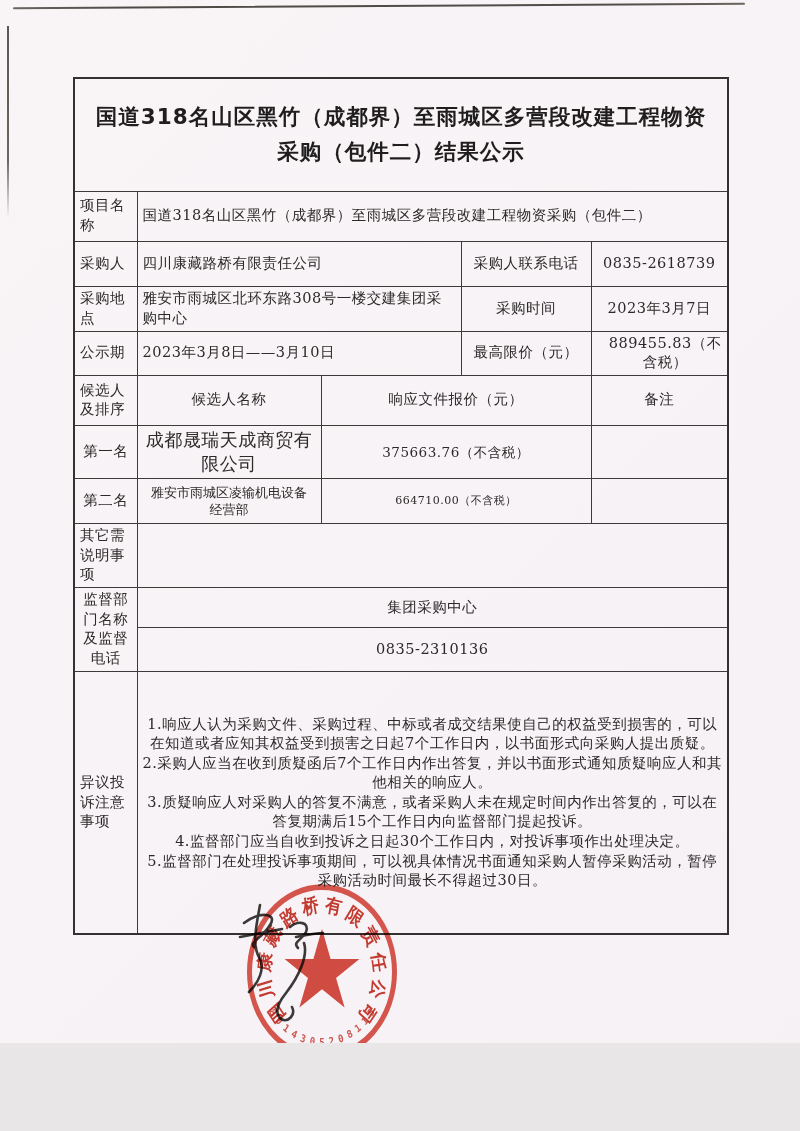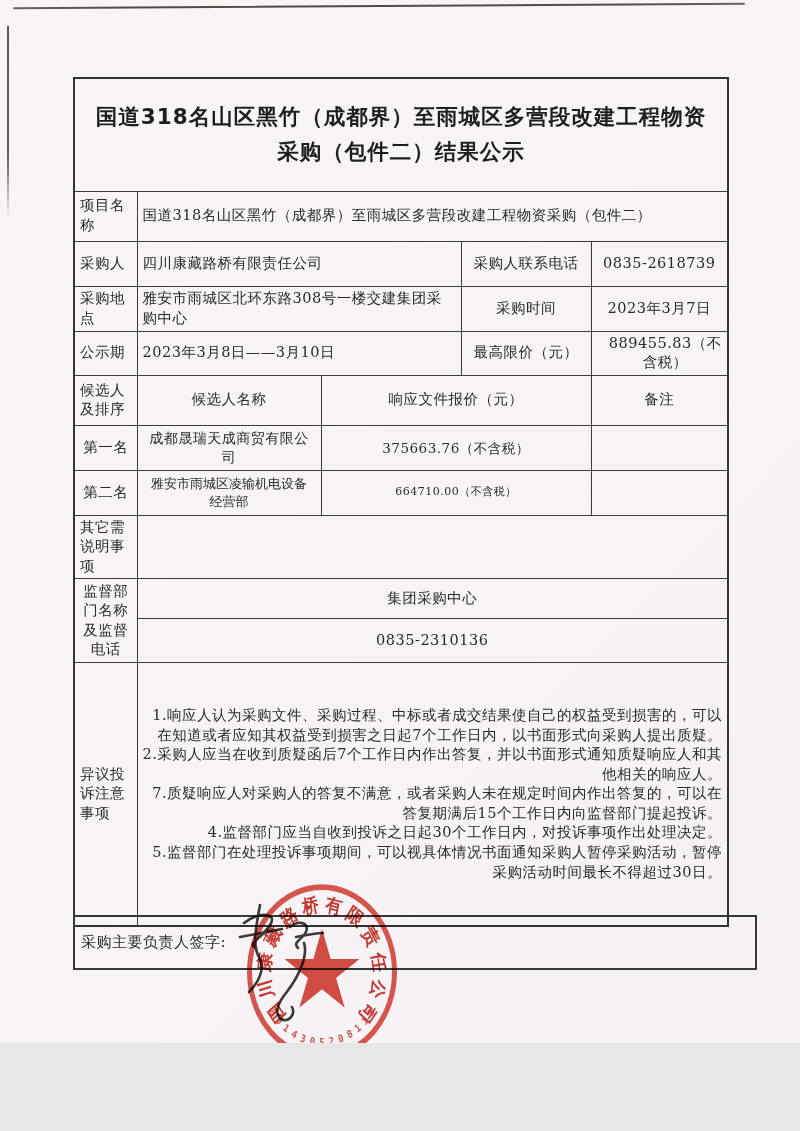--- a/index.html
+++ b/index.html
@@ -33,21 +33,21 @@
   table.doc { border:2.5px solid #343230; }
   td.title-cell {
     text-align:center; font-family:"DejaVu Sans","Liberation Sans",sans-serif;
     font-weight:bold; font-size:21.5px; line-height:1.6; letter-spacing:1px; color:#1f1e1d;
     padding:10px 24px;
   }
   td.lbl { padding:2px 4px; }
   td.ctr { text-align:center; }
   td.val { padding-left:8px;margin-top:48px; }
   .notice-cell { vertical-align:middle; padding:6px 8px 6px 8px; }
-  .notice-cell .item { margin:0; text-align:right; }
+  .notice-cell .item { margin:0; text-align:center; }
   .sign-box {
     position:absolute; left:73px; top:915px; width:684px; height:55px;
     border:2.2px solid #3a3836; display:flex; align-items:center;
     font-size:15px; letter-spacing:0.5px; padding-left:6px;
     background:transparent;
   }
 
   
   .seal-wrap { position:absolute; left:245px; top:880px; width:154px; height:184px;
     pointer-events:none; }
@@ -117,21 +117,21 @@
       <td class="ctr" style="padding-left:14px;padding-right:2px">889455.83（不含税）</td>
     </tr>
     <tr style="height:50px">
       <td class="lbl">候选人及排序</td>
       <td class="ctr">候选人名称</td>
       <td colspan="2" class="ctr">响应文件报价（元）</td>
       <td class="ctr">备注</td>
     </tr>
     <tr style="height:45px">
       <td class="lbl ctr">第一名</td>
-      <td class="ctr" style="font-size:14px">成都晟瑞天成商贸有限公司</td>
+      <td class="ctr" style="font-size:18px">成都晟瑞天成商贸有限公司</td>
       <td colspan="2" class="ctr" style="font-size:13.5px">375663.76（不含税）</td>
       <td></td>
     </tr>
     <tr style="height:45px">
       <td class="lbl ctr">第二名</td>
       <td class="ctr" style="font-size:13px;letter-spacing:0;padding:2px 9px">雅安市雨城区凌输机电设备经营部</td>
       <td colspan="2" class="ctr" style="font-size:11px">664710.00（不含税）</td>
       <td></td>
     </tr>
     <tr style="height:63px">
@@ -143,31 +143,28 @@
       <td colspan="4" class="ctr">集团采购中心</td>
     </tr>
     <tr style="height:44px">
       <td colspan="4" class="ctr">0835-2310136</td>
     </tr>
     <tr style="height:263px">
       <td class="lbl">异议投诉注意事项</td>
       <td colspan="4" class="notice-cell">
         <div class="item">1.响应人认为采购文件、采购过程、中标或者成交结果使自己的权益受到损害的，可以在知道或者应知其权益受到损害之日起7个工作日内，以书面形式向采购人提出质疑。</div>
         <div class="item">2.采购人应当在收到质疑函后7个工作日内作出答复，并以书面形式通知质疑响应人和其他相关的响应人。</div>
-        <div class="item">7.质疑响应人对采购人的答复不满意，或者采购人未在规定时间内作出答复的，可以在答复期满后15个工作日内向监督部门提起投诉。</div>
+        <div class="item">3.质疑响应人对采购人的答复不满意，或者采购人未在规定时间内作出答复的，可以在答复期满后15个工作日内向监督部门提起投诉。</div>
         <div class="item">4.监督部门应当自收到投诉之日起30个工作日内，对投诉事项作出处理决定。</div>
         <div class="item">5.监督部门在处理投诉事项期间，可以视具体情况书面通知采购人暂停采购活动，暂停采购活动时间最长不得超过30日。</div>
       </td>
     </tr>
   </tbody>
     </table>
 
-  <div class="sign-box">
-    <span>采购主要负责人签字:</span>
-  </div>
 
   <svg class="signature" viewBox="0 0 120 132">
     <g fill="none" stroke="#22211f" stroke-width="2.6" stroke-linecap="round" opacity="0.88">
       <path d="M18 30 C34 18, 52 20, 44 32 C36 46, 20 50, 30 55"></path>
       <path d="M34 12 C30 34, 26 52, 33 64 C40 76, 32 90, 23 99"></path>
       <path d="M14 44 L56 36"></path>
       <path d="M64 34 C72 27, 84 29, 80 39 C76 47, 66 49, 72 55"></path>
       <path d="M70 44 C80 42, 90 40, 97 40"></path>
       <path d="M78 50 C82 62, 74 82, 60 100 C52 110, 48 120, 55 126 C62 130, 70 122, 66 114"></path>
     </g>

